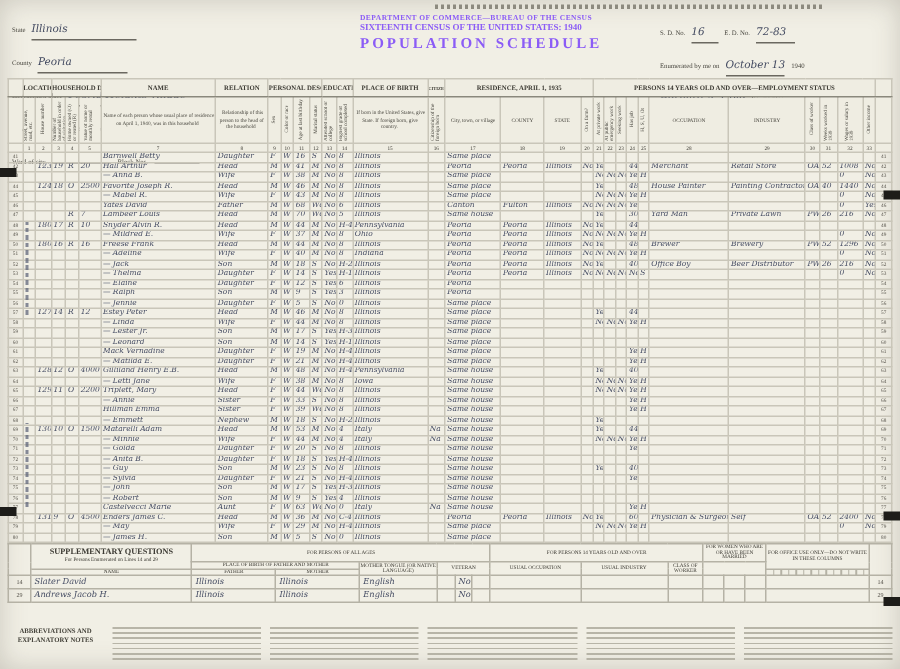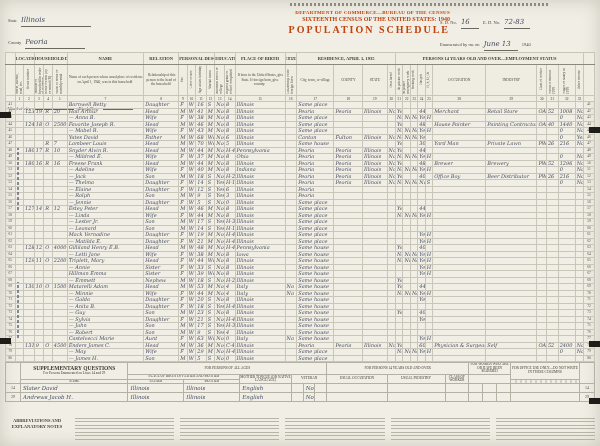--- a/index.html
+++ b/index.html
@@ -7,21 +7,21 @@
   #sheet{position:relative;width:600px;height:446px;background:#f1efe5;overflow:hidden;
          box-shadow:inset 0 0 18px rgba(90,85,70,.25);}
   
   .microbar{position:absolute;background:repeating-linear-gradient(90deg,#8d8a7f 0 2px,transparent 2px 4px);height:3px;}
   .lbl{font-size:4.5px;color:#4a4840;}
   .hline{display:inline-block;border-bottom:1px solid #6b6860;}
   .hw{font-family:"DejaVu Serif",serif;font-style:italic;color:#434a60;}
   .hdrfield{white-space:nowrap;margin-bottom:3px;}
   #hdr-left{position:absolute;left:8px;top:8px;width:232px;}
   #hdr-left .hw{font-size:7px;}
-  #hdr-center{position:absolute;left:240px;top:10px;width:210px;text-align:right;color:#c2410c;}
+  #hdr-center{position:absolute;left:240px;top:10px;width:210px;text-align:left;color:#8b5cf6;}
   #hdr-right{position:absolute;left:440px;top:10px;width:112px;}
   #hdr-right .hw{font-size:7px;}
   #sheetbox{position:absolute;left:556px;top:8px;width:36px;height:28px;border:1px solid #55524a;text-align:center;}
   .t-dept{font-size:5px;font-weight:bold;letter-spacing:.3px;}
   .t-census{font-size:6px;font-weight:bold;margin-top:1px;}
   .t-pop{font-size:10px;font-weight:bold;letter-spacing:2px;margin-top:2px;}
   
   #maintable{position:absolute;left:5px;top:52px;width:590px;border-collapse:collapse;table-layout:fixed;}
   #maintable th,#maintable td{border:1px solid #c9c6b9;padding:0;overflow:hidden;white-space:nowrap;}
   #maintable thead th{font-weight:normal;color:#3c3a33;background:#efede2;vertical-align:middle;}
@@ -85,21 +85,21 @@
 
   <div id="hdr-right">
     <div class="hdrfield">
       <span class="lbl">S. D. No.</span>
       <span class="hline" style="min-width:18px;"><span class="hw">16</span></span>
       <span class="lbl">E. D. No.</span>
       <span class="hline" style="min-width:26px;"><span class="hw">72-83</span></span>
     </div>
     <div class="hdrfield">
       <span class="lbl">Enumerated by me on</span>
-      <span class="hline" style="min-width:34px;"><span class="hw">June 13</span></span>
+      <span class="hline" style="min-width:34px;"><span class="hw">October 13</span></span>
       <span class="lbl">1940</span>
     </div>
     <div class="hdrfield">
       <span class="sig"><span class="hw">Bernard A. Cole</span></span>
       <span class="lbl">Enumerator</span>
     </div>
   </div>
 
 
   <table id="maintable">

